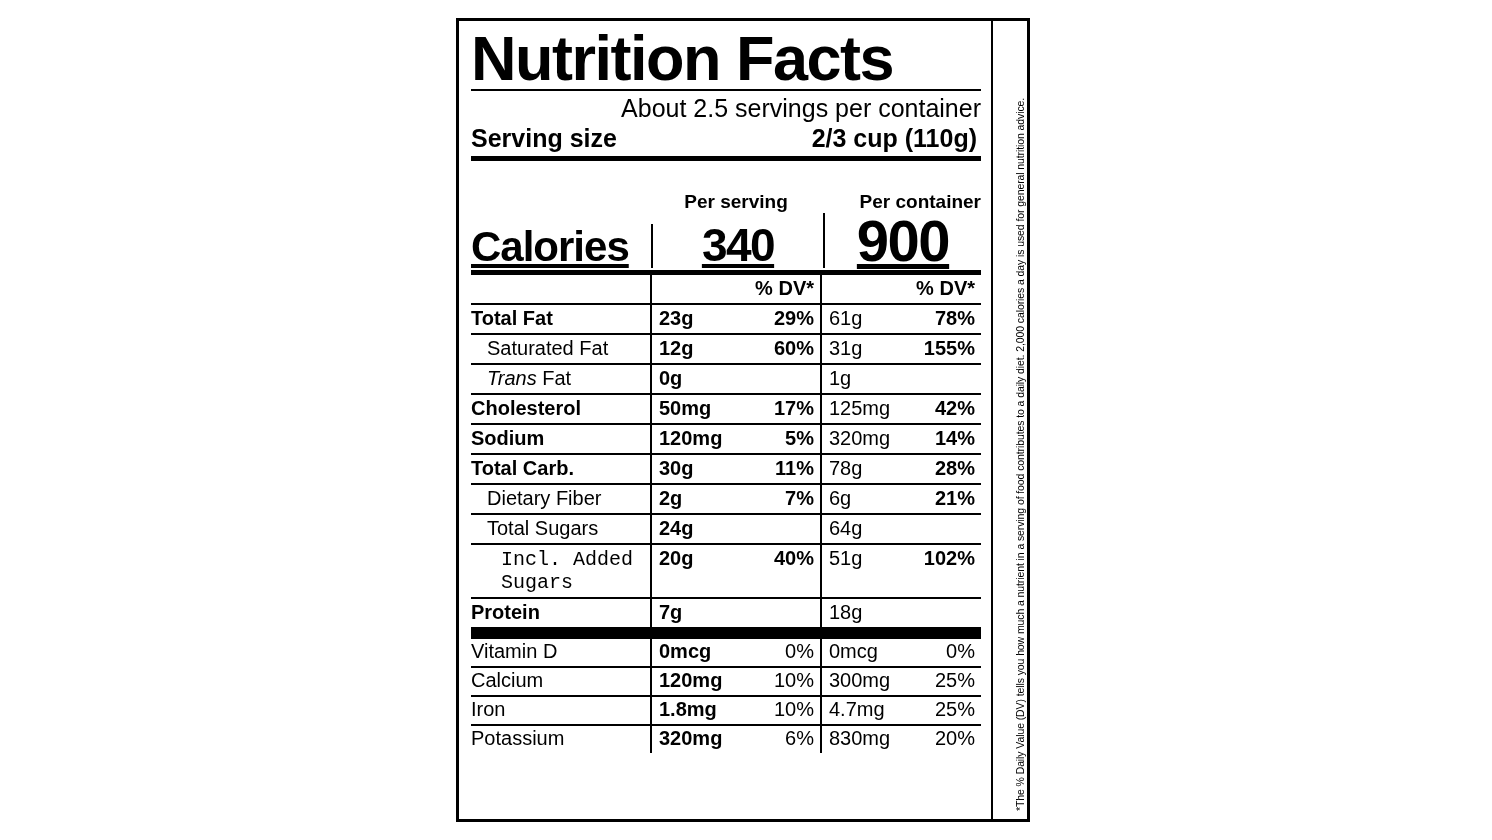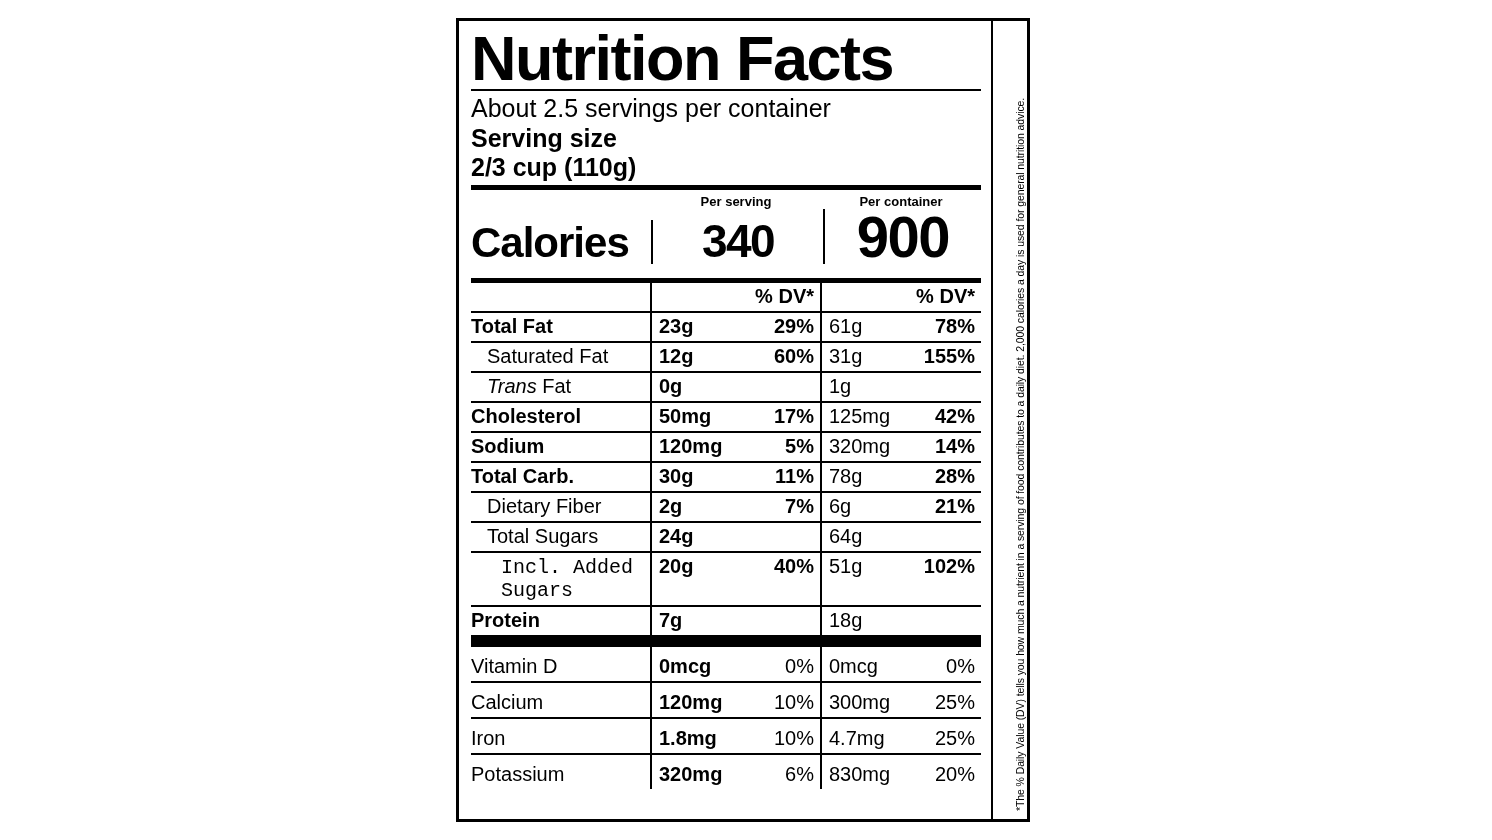--- a/index.html
+++ b/index.html
@@ -76,50 +76,51 @@
     white-space: nowrap;
   }
 
   .rule-thin { border-bottom: 2px solid #000; }
 
   .servings {
     font-size: 25px;
     line-height: 1.15;
     margin-top: 3px;
     white-space: nowrap;
+    text-align: right;
   }
   .serving-size-row {
     display: flex;
     justify-content: space-between;
     align-items: baseline;
     font-weight: bold;
     font-size: 25px;
     margin-top: 1px;
     margin-bottom: 3px;
     white-space: nowrap;
-    flex-direction: column;
   }
   .serving-size-row .ss-val { padding-right: 4px; }
 
   
   .cal-head {
     display: flex;
     align-items: flex-end;
     font-weight: bold;
-    font-size: 13px;
-    padding-top: 4px;
+    font-size: 19px;
+    padding-top: 12px;
   }
   .cal-head .c1 { flex: 0 0 180px; }
   .cal-head .c2 { flex: 0 0 170px; text-align: center; }
-  .cal-head .c3 { flex: 1 1 auto;  text-align: center; }
+  .cal-head .c3 { flex: 1 1 auto;  text-align: right; margin-top: 18px; }
 
   .cal-row {
     display: flex;
     align-items: flex-end;
-    padding-bottom: 14px;
+    padding-bottom: 2px;
+    text-decoration: underline;
   }
   .cal-row .c1 {
     flex: 0 0 180px;
     font-weight: bold;
     font-size: 42px;
     line-height: 1;
     letter-spacing: -1px;
   }
   .cal-row .c2 {
     flex: 0 0 170px;
@@ -188,21 +189,21 @@
     margin: 0;
   }
 
   table.nf2 {
     width: 100%;
     border-collapse: collapse;
     font-size: 20px;
     table-layout: fixed;
   }
   table.nf2 td {
-    padding: 8px 0 3px 0;
+    padding: 1px 0 3px 0;
     vertical-align: baseline;
     border-bottom: 2px solid #000;
   }
   table.nf2 tr:last-child td { border-bottom: none; }
 </style>
 </head>
 <body>
 
 <div id="page">
 

